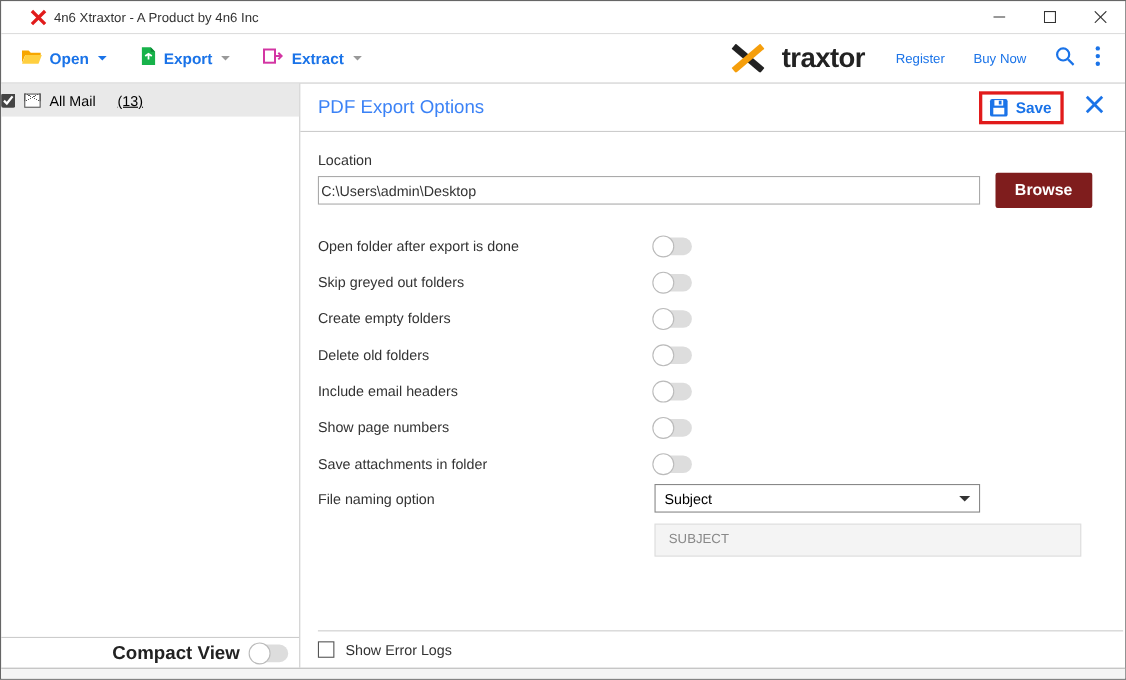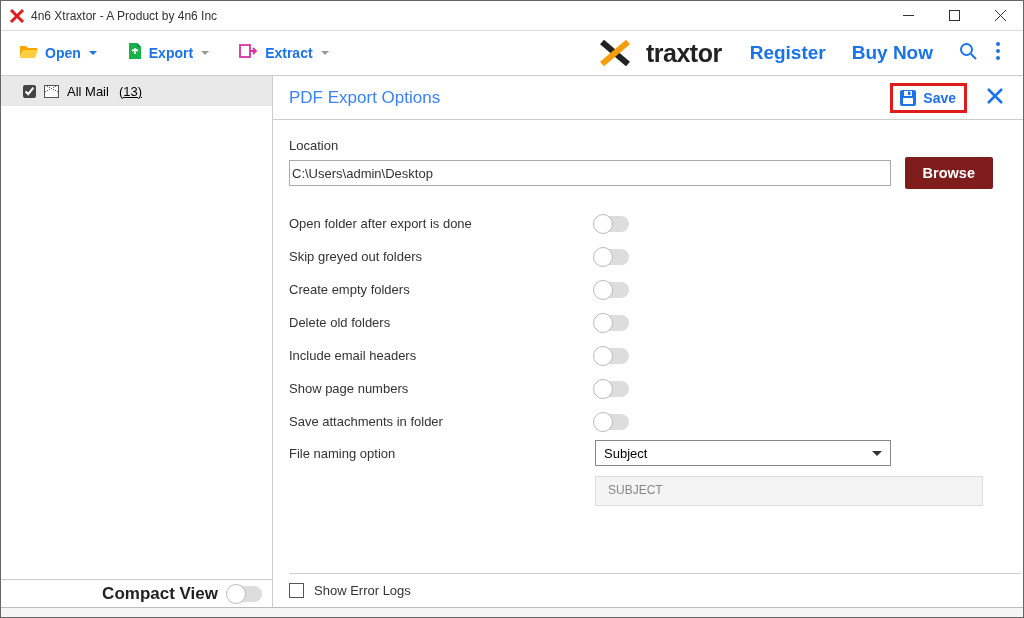--- a/index.html
+++ b/index.html
@@ -1,46 +1,46 @@
 <!DOCTYPE html>
 <html><head>
 <meta charset="utf-8">
 <style>
   * { box-sizing: border-box; margin: 0; padding: 0; font-family: "Segoe UI", Arial, sans-serif; }
   body { width: 1024px; height: 618px; background: #fff; overflow: hidden; border: 1px solid #666; }
 
   
-  .titlebar { height: 30px; display: flex; align-items: center; padding-left: 8px; border-bottom: 1px solid #ddd; }
+  .titlebar { height: 30px; display: flex; align-items: center; padding-left: 26px; border-bottom: 1px solid #ddd; }
   .titlebar .appicon { width: 16px; height: 16px; margin-right: 6px; }
   .titlebar .title { font-size: 12px; color: #333; }
   .titlebar .winbtns { margin-left: auto; display: flex; }
   .titlebar .winbtn { width: 46px; height: 30px; display: flex; align-items: center; justify-content: center; }
   .titlebar .winbtn svg { stroke: #333; stroke-width: 1; fill: none; }
 
   
   .toolbar { height: 45px; display: flex; align-items: center; padding: 0 18px; border-bottom: 1px solid #ccc; }
   .toolbar .tbtn { display: flex; align-items: center; gap: 6px; margin-right: 30px; cursor: pointer; }
   .toolbar .tlabel { font-size: 14px; font-weight: 600; }
   .toolbar .caret { width: 0; height: 0; border-left: 4px solid transparent; border-right: 4px solid transparent; margin-left: 2px; }
   .toolbar .open .tlabel { color: #1a73e8; }
   .toolbar .open .caret { border-top: 4px solid #1a73e8; }
   .toolbar .export .tlabel { color: #1a73e8; }
   .toolbar .export .caret { border-top: 4px solid #999; }
   .toolbar .extract .tlabel { color: #1a73e8; }
   .toolbar .extract .caret { border-top: 4px solid #999; }
   .toolbar .spacer { flex: 1; }
   .toolbar .brand { display: flex; align-items: center; margin-right: 28px; }
   .toolbar .brand-text { font-size: 25px; font-weight: 700; color: #222; letter-spacing: -0.5px; margin-left: 16px; }
-  .toolbar .rightlink { color: #1a73e8; font-size: 19px; font-weight: 700; margin-right: 26px; cursor: pointer; }
+  .toolbar .rightlink { color: #1a73e8; font-size: 12px; font-weight: 400; margin-right: 26px; cursor: pointer; }
   .toolbar .righticon { margin-right: 18px; cursor: pointer; }
 
   
   .main { display: flex; height: calc(618px - 30px - 45px - 12px); }
   .sidebar { width: 272px; border-right: 1px solid #ccc; display: flex; flex-direction: column; }
-  .treeitem { height: 30px; display: flex; align-items: center; padding-left: 22px; background: #e9e9e9; font-size: 13px; gap: 8px; }
+  .treeitem { height: 30px; display: flex; align-items: center; background: #e9e9e9; font-size: 13px; gap: 8px; }
   .treeitem input[type=checkbox] { width: 13px; height: 13px; accent-color: #444; }
   .treeitem .mailicon { width: 15px; height: 13px; border: 1px solid #555; position: relative; background: #fff; }
   .treeitem .mailicon::after { content:""; position:absolute; left:-1px; right:-1px; top:-1px; height:7px; border:1px solid #555; border-top:none; border-bottom:none; background: linear-gradient(to bottom right, transparent 48%, #555 48%, #555 52%, transparent 52%), linear-gradient(to bottom left, transparent 48%, #555 48%, #555 52%, transparent 52%); }
   .sidebar .sidefill { flex: 1; }
   .sidebar .compactbar { height: 28px; border-top: 1px solid #ccc; display: flex; align-items: center; justify-content: flex-end; padding-right: 10px; gap: 10px; }
   .compactbar .clabel { font-size: 17px; font-weight: 700; color: #222; }
 
   
   .content { flex: 1; display: flex; flex-direction: column; }
   .panelhead { height: 44px; border-bottom: 1px solid #ccc; display: flex; align-items: center; padding: 0 18px 0 16px; }
@@ -160,21 +160,21 @@
       </svg>
   </span>
 </div>
 
 <div class="main">
   <div class="sidebar">
     <div class="treeitem">
       <input type="checkbox" checked="" style="">
       <span class="mailicon"></span>
       <span>All Mail</span>
-      <span style="margin-left:2px;text-decoration:underline;">(13)</span>
+      <span style="margin-left:12px;text-decoration:underline;">(13)</span>
     </div>
     <div class="sidefill"></div>
     <div class="compactbar">
       <span class="clabel">Compact View</span>
       <span class="toggle"></span>
     </div>
   </div>
 
   <div class="content">
     <div class="panelhead">

